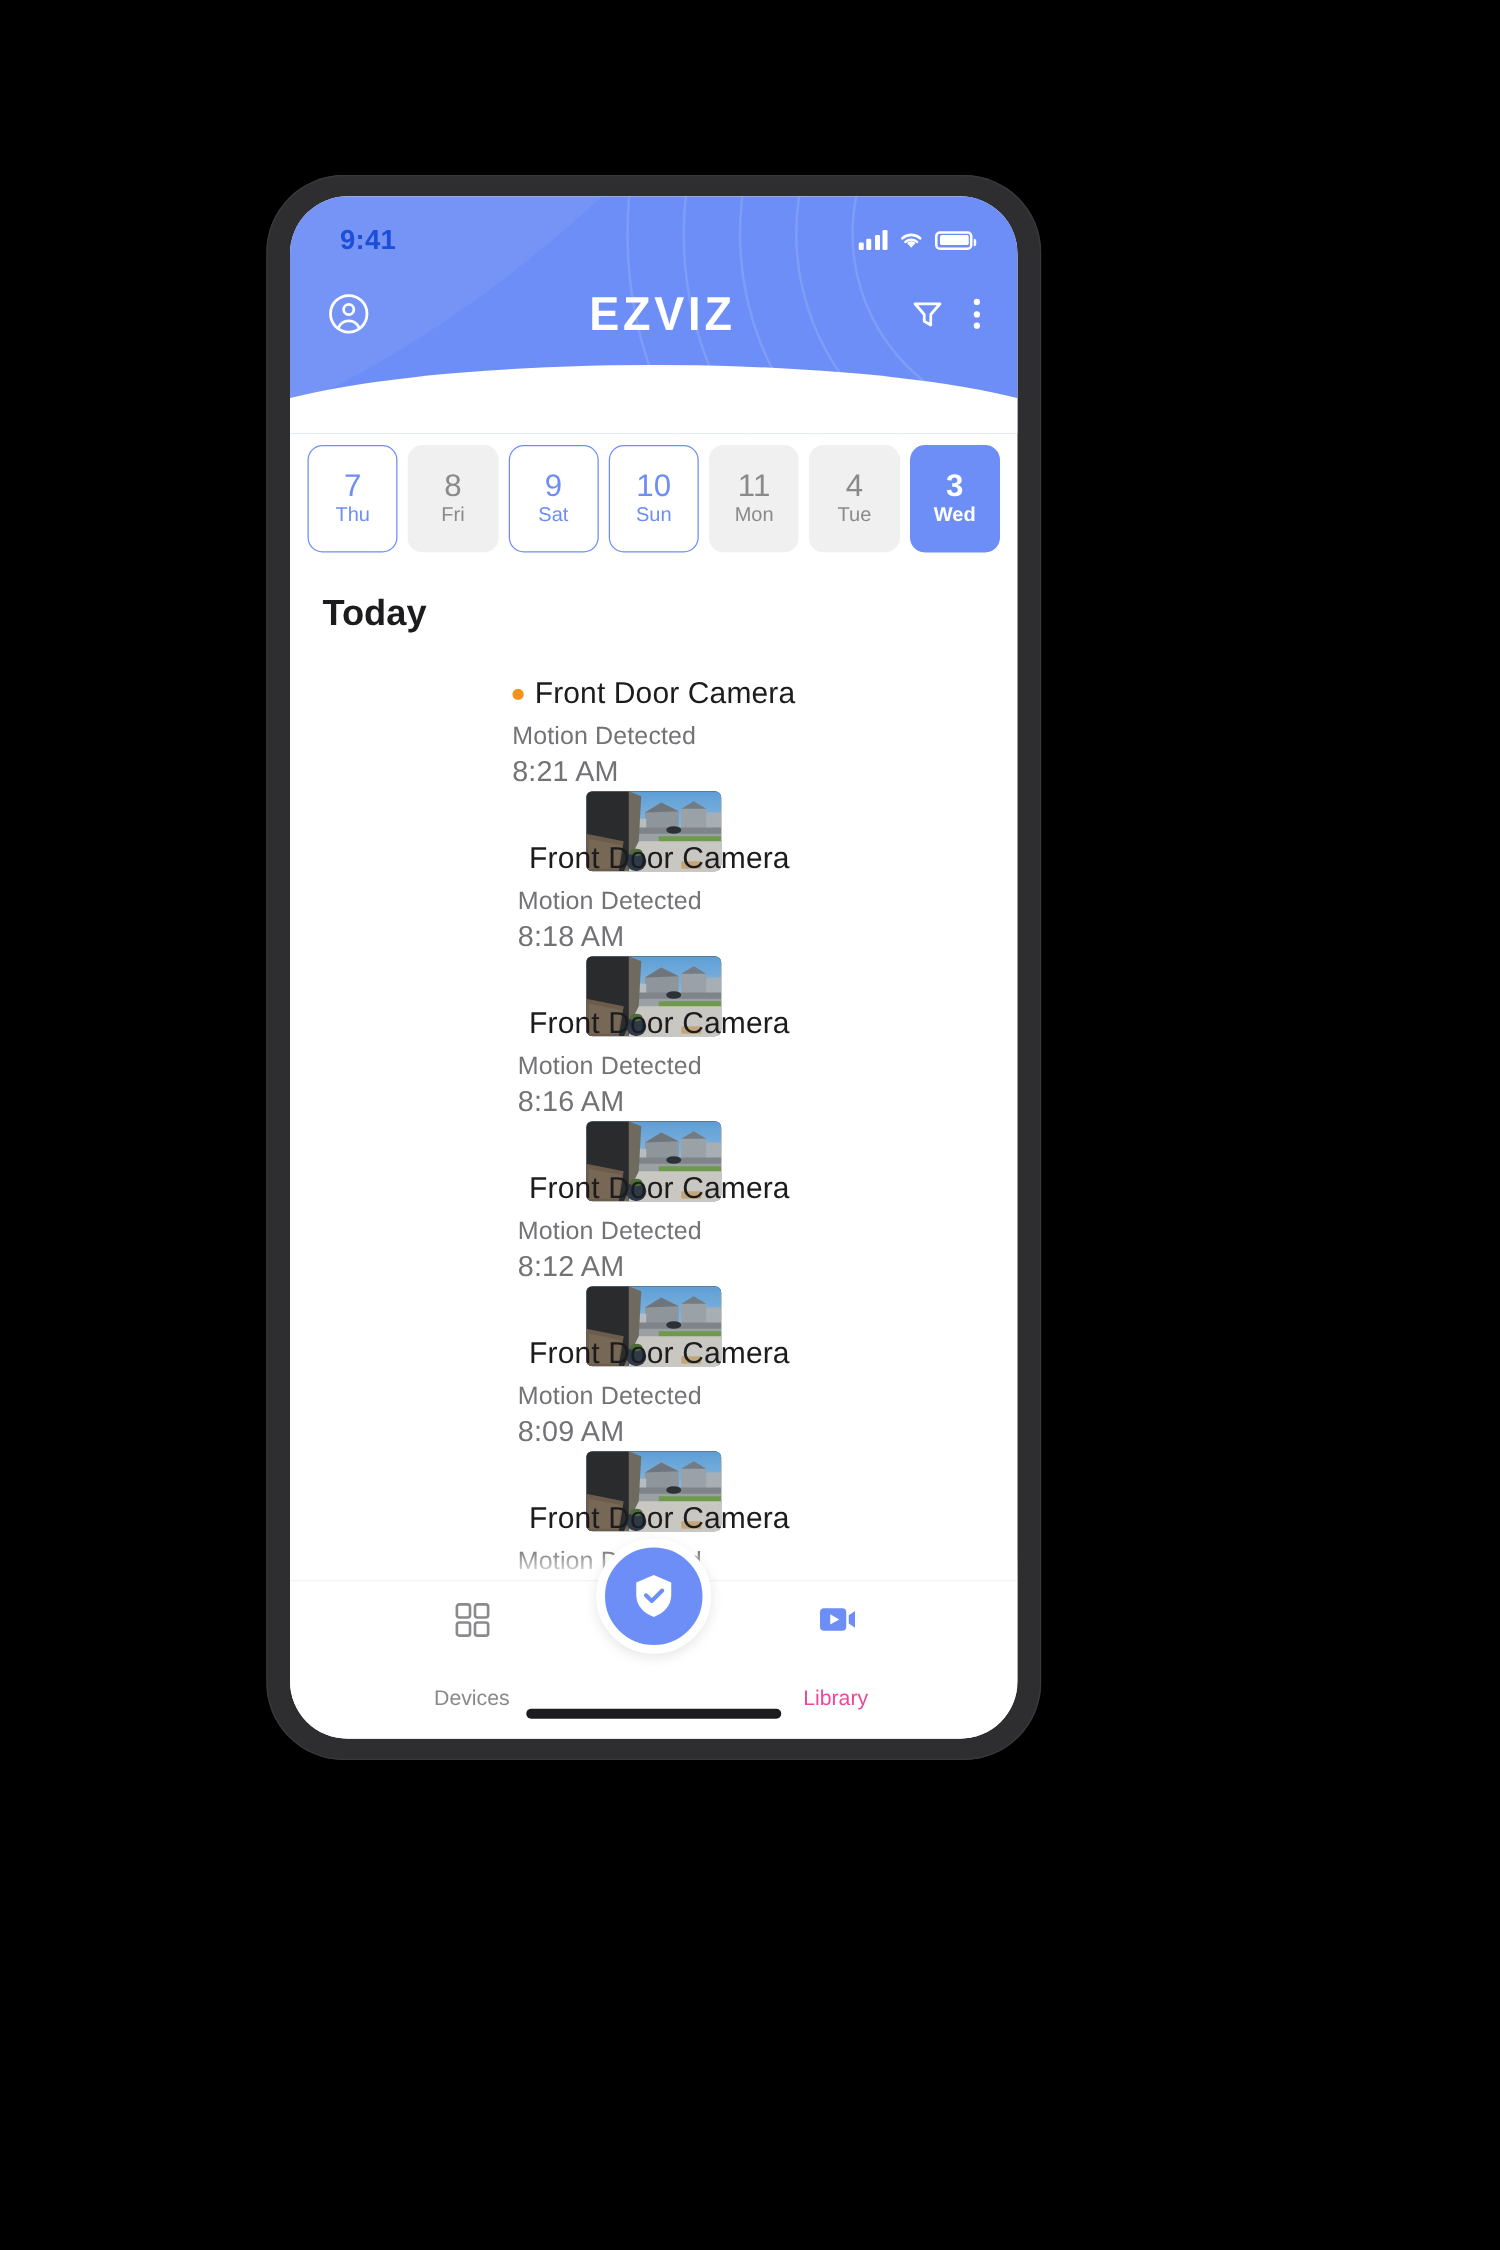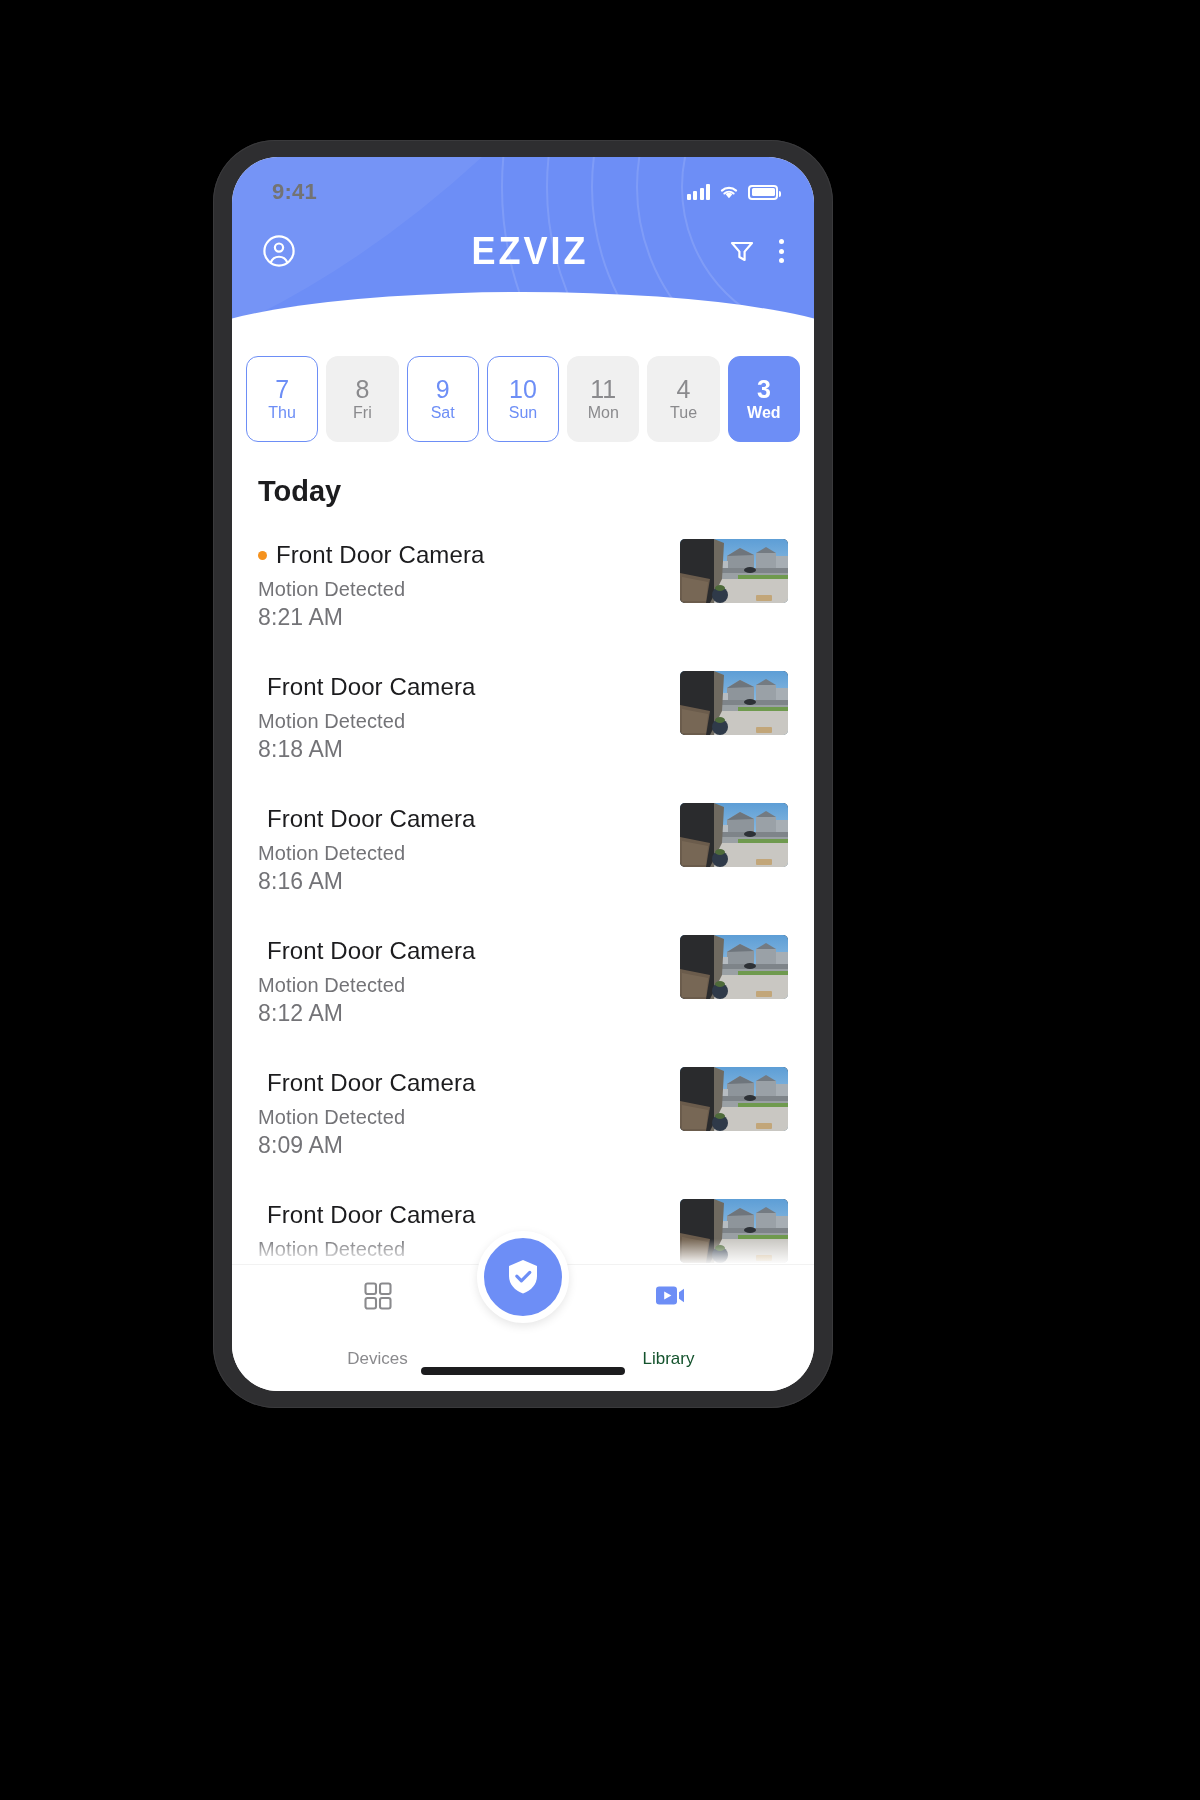--- a/index.html
+++ b/index.html
@@ -72,21 +72,21 @@
   
   .statusbar {
     position: absolute;
     left: 0; top: 0;
     width: 582px;
     height: 56px;
     display: flex;
     align-items: center;
     justify-content: space-between;
     padding: 14px 36px 0 40px;
-    color: #737373;
+    color: #1d4ed8;
     z-index: 5;
   }
   .status-time {
     font-size: 22px;
     font-weight: 600;
     letter-spacing: 0.2px;
   }
   .status-icons {
     display: flex;
     align-items: center;
@@ -217,23 +217,24 @@
     width: 582px;
     height: 790px;
     overflow: hidden;
     z-index: 3;
   }
   .event-row {
     position: relative;
     height: 132px;
     padding: 12px 26px 0 26px;
     display: flex;
-    align-items: flex-start;
+    align-items: center;
     justify-content: space-between;
     cursor: pointer;
+    flex-direction: column;
   }
   .event-info { padding-top: 4px; }
   .event-title-line { display: flex; align-items: center; gap: 9px; }
   .unread-dot {
     width: 9px; height: 9px;
     border-radius: 50%;
     background: #f5921e;
     flex: 0 0 auto;
   }
   .unread-dot.hidden { visibility: hidden; width: 0; }
@@ -274,21 +275,21 @@
   }
   .tab {
     flex: 1 1 0;
     display: flex;
     flex-direction: column;
     align-items: center;
     gap: 8px;
     cursor: pointer;
   }
   .tab-label { font-size: 17px; color: #8a8a8d; margin-top: 28px; }
-  .tab.active .tab-label { color: #14532d; }
+  .tab.active .tab-label { color: #ec4899; }
 
   .fab {
     position: absolute;
     left: 50%;
     top: -34px;
     transform: translateX(-50%);
     width: 92px; height: 92px;
     border-radius: 50%;
     background: #6d8ef6;
     display: flex;

